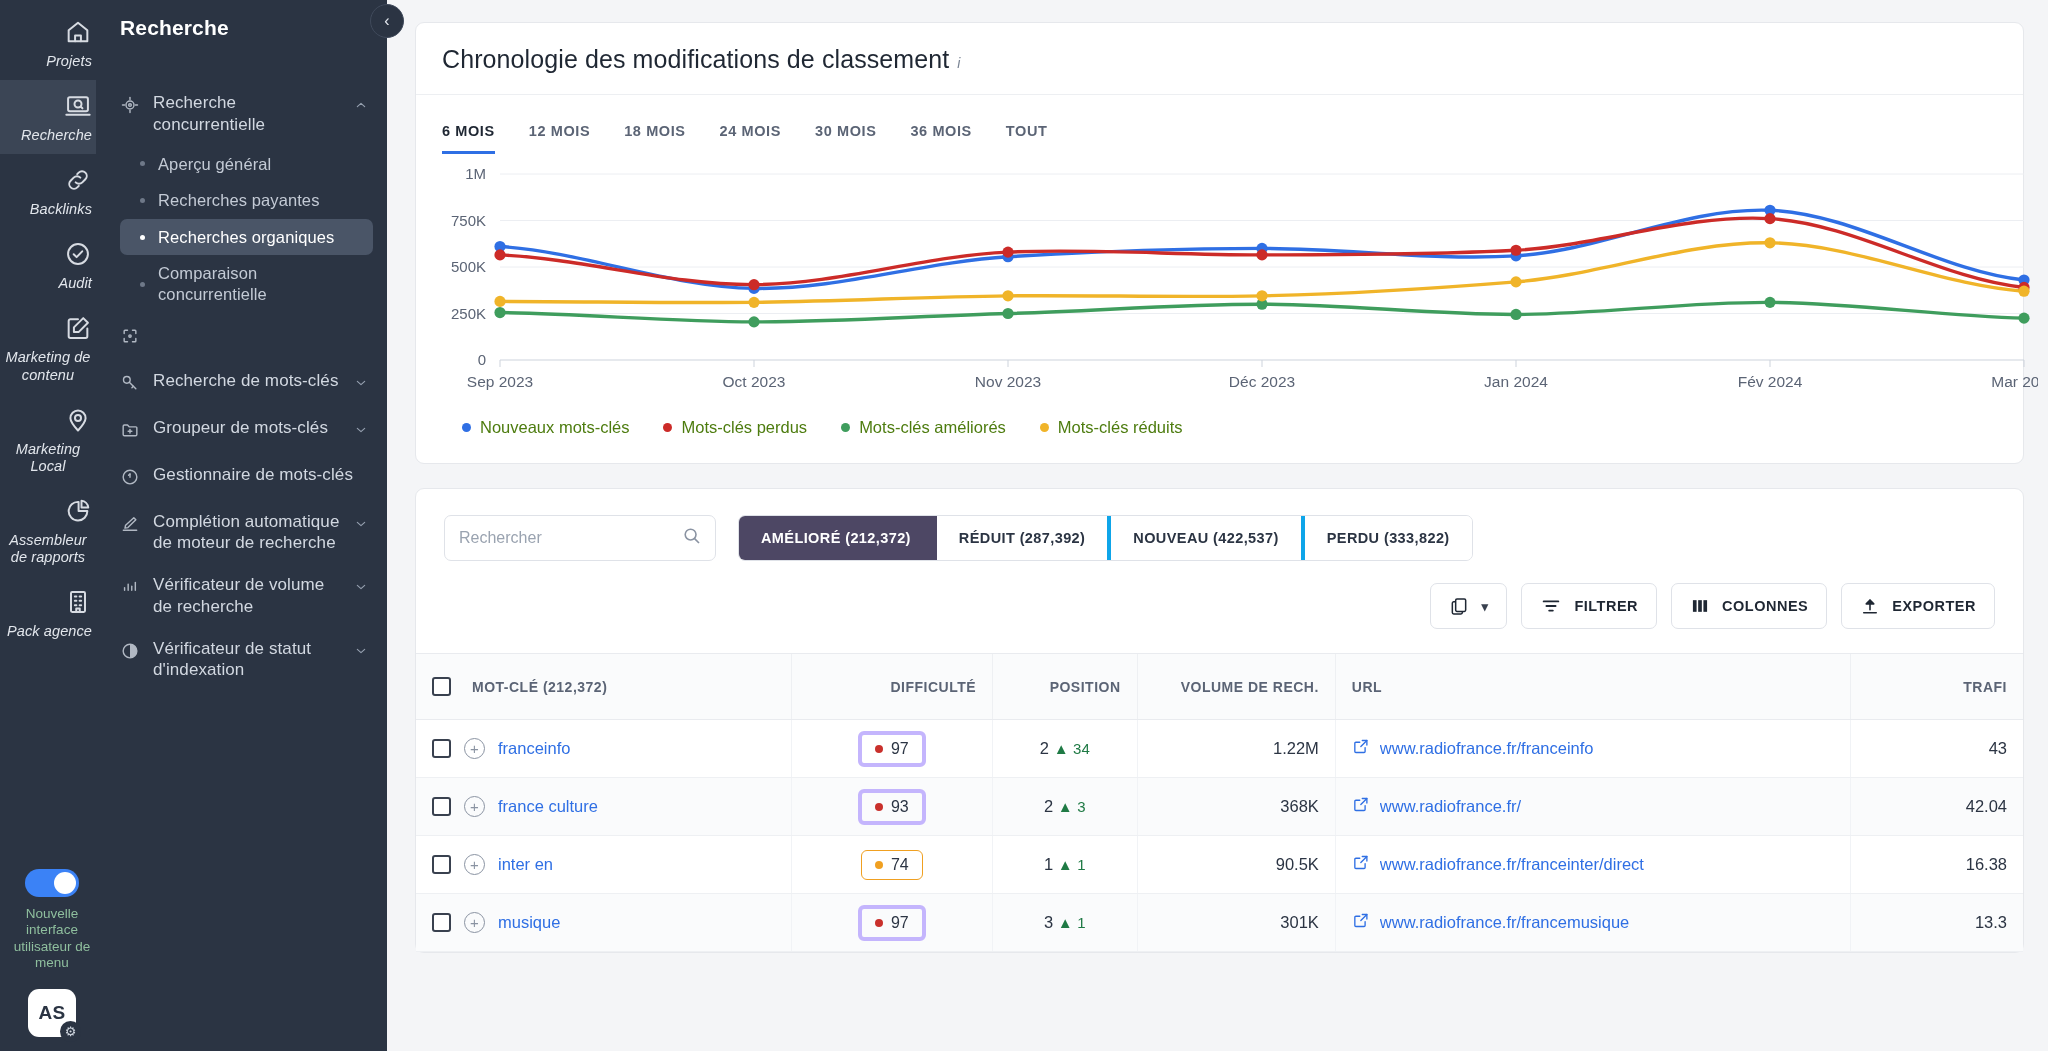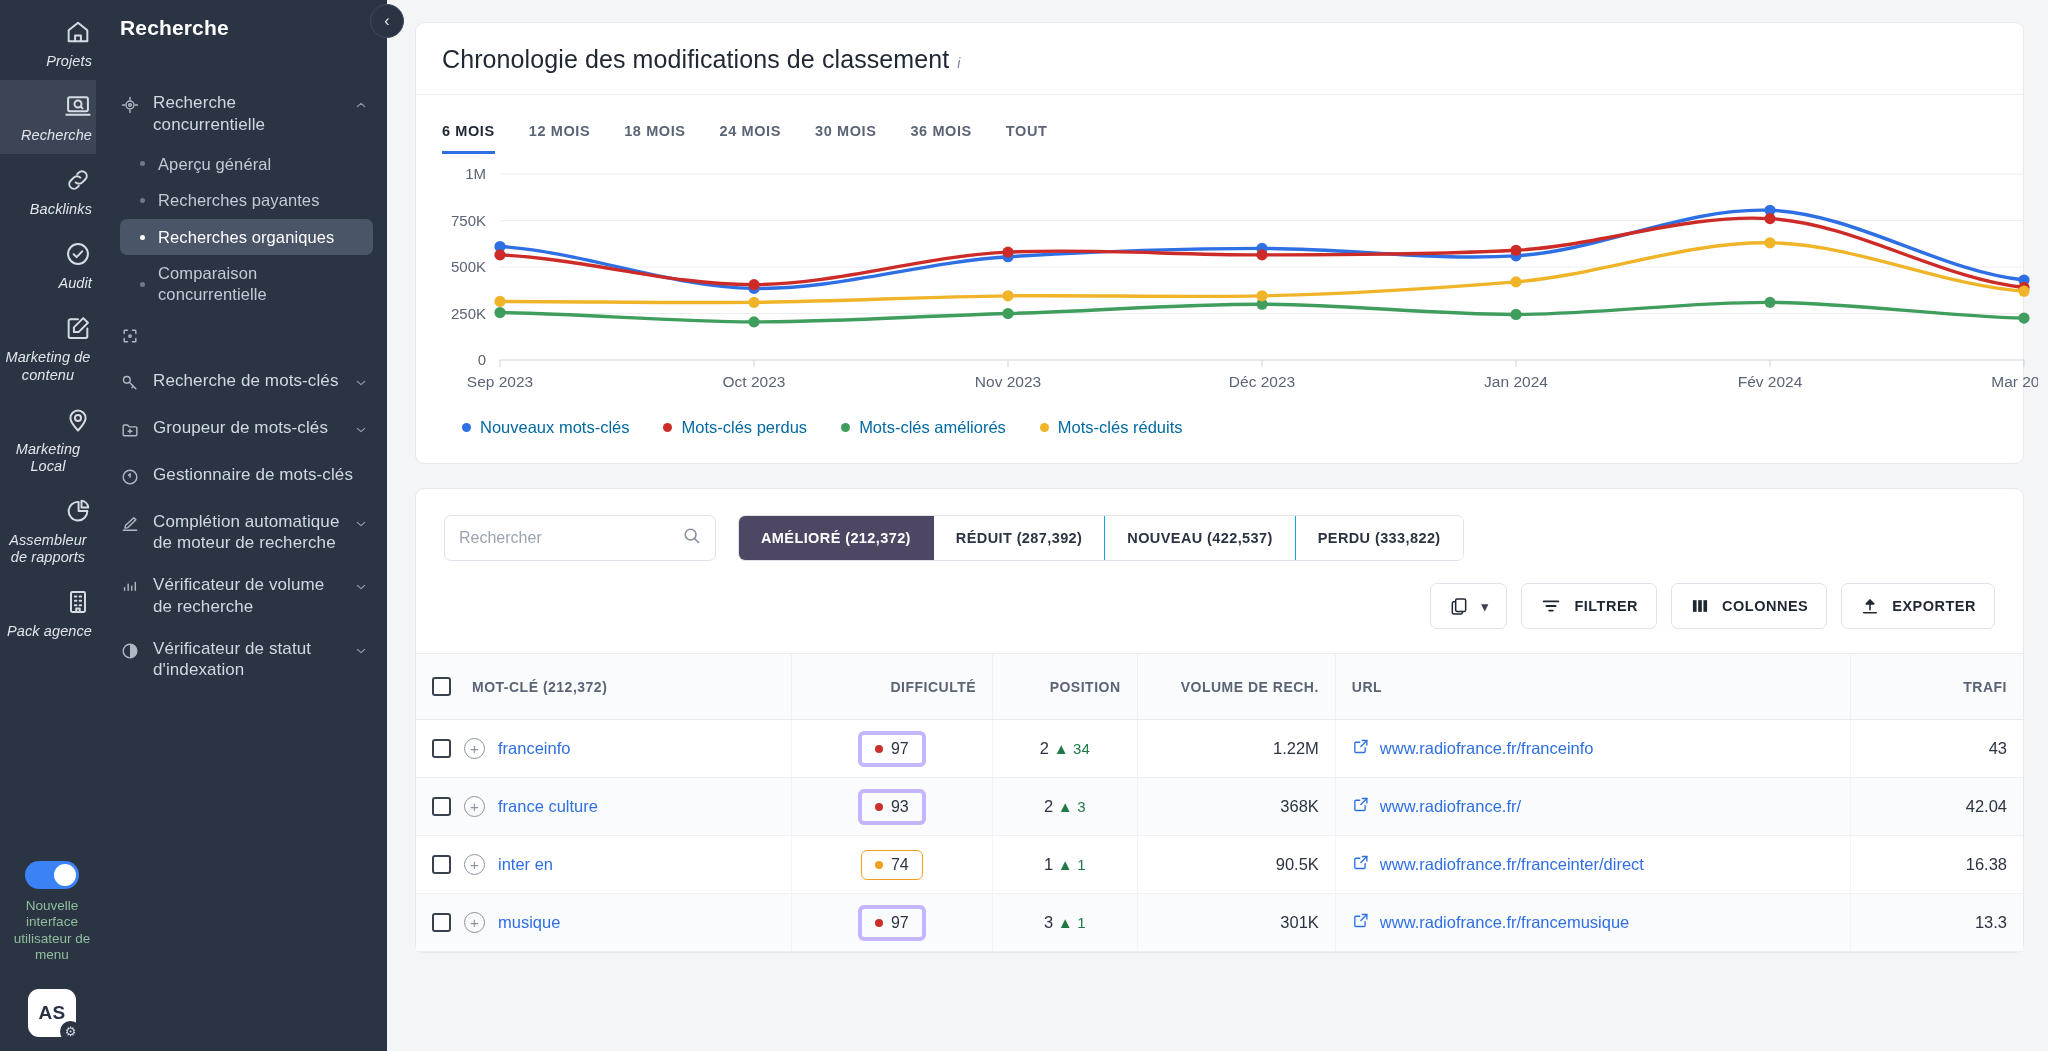--- a/index.html
+++ b/index.html
@@ -38,21 +38,21 @@
     width: 54px; height: 28px; border-radius: 16px; background: #3b82f6;
     position: relative; cursor: pointer; margin-bottom: 9px;
   }
   .toggle::after {
     content:""; position:absolute; right:3px; top:3px;
     width:22px; height:22px; border-radius:50%; background:#fff;
   }
   .toggle-label {
     font-size: 13.5px; line-height: 1.2; text-align:center; color:#8fbf9e; width: 92px;
   }
-  .avatar-wrap { margin-top: 26px; position: relative; }
+  .avatar-wrap { margin-top: 18px; position: relative; }
   .avatar {
     width: 48px; height: 48px; border-radius: 11px; background:#fff;
     display:flex; align-items:center; justify-content:center;
     font-size:19px; font-weight:600; color:#2b3443; letter-spacing:.4px;
     cursor: pointer;
   }
   .avatar-gear {
     position:absolute; right:-5px; bottom:-5px; width:21px; height:21px;
     border-radius:50%; background:#2b3443; color:#cfd5de;
     display:flex; align-items:center; justify-content:center; font-size:13px;
@@ -120,41 +120,41 @@
   }
   .tab.active { color: #1f2733; border-bottom-color: #2f6fe4; }
 
   .plot { position: relative; padding: 12px 26px 4px 26px; }
   .plot svg { display: block; }
   .legend {
     display:flex; gap: 34px; padding: 8px 26px 26px 46px; align-items:center;
   }
   .legend-item { display:flex; align-items:center; gap: 9px; cursor:pointer; }
   .legend-dot { width: 9px; height: 9px; border-radius: 50%; }
-  .legend-label { font-size: 16.5px; color: #0369a1; }
+  .legend-label { font-size: 16.5px; color: #4d7c0f; }
 
   
   .table-card { padding: 0; }
   .toolbar { padding: 26px 28px 0 28px; display:flex; align-items:center; gap: 22px;}
   .search-box {
     width: 272px; height: 46px; border: 1px solid #dfe2e8; border-radius: 7px;
     display:flex; align-items:center; padding: 0 14px; background:#fff;
   }
   .search-box input {
     flex:1; border:0; outline:0; font-size: 16px; color:#39414f;
     font-family: inherit; background: transparent;
   }
   .search-box input::placeholder { color: #9aa3b0; }
   .seg {
     display:flex; border:1px solid #dfe2e8; border-radius: 7px; overflow:hidden; height: 46px;
   }
   .seg-btn {
     padding: 0 22px; display:flex; align-items:center; justify-content:center;
     font-size: 14.5px; font-weight: 700; letter-spacing:.4px; color:#2b3443;
-    border-right: 1px solid #0ea5e9; cursor: pointer; background:#fff;
+    border-right: 4px solid #0ea5e9; cursor: pointer; background:#fff;
   }
   .seg-btn:last-child { border-right: 0; }
   .seg-btn.active { background: #4d4764; color: #fff; border-right-color:#4d4764; }
 
   .actions {
     display:flex; justify-content: flex-end; gap: 14px; padding: 22px 28px 24px 28px;
   }
   .btn {
     height: 46px; border:1px solid #dfe2e8; border-radius: 7px; background:#fff;
     display:flex; align-items:center; gap: 12px; padding: 0 18px;

